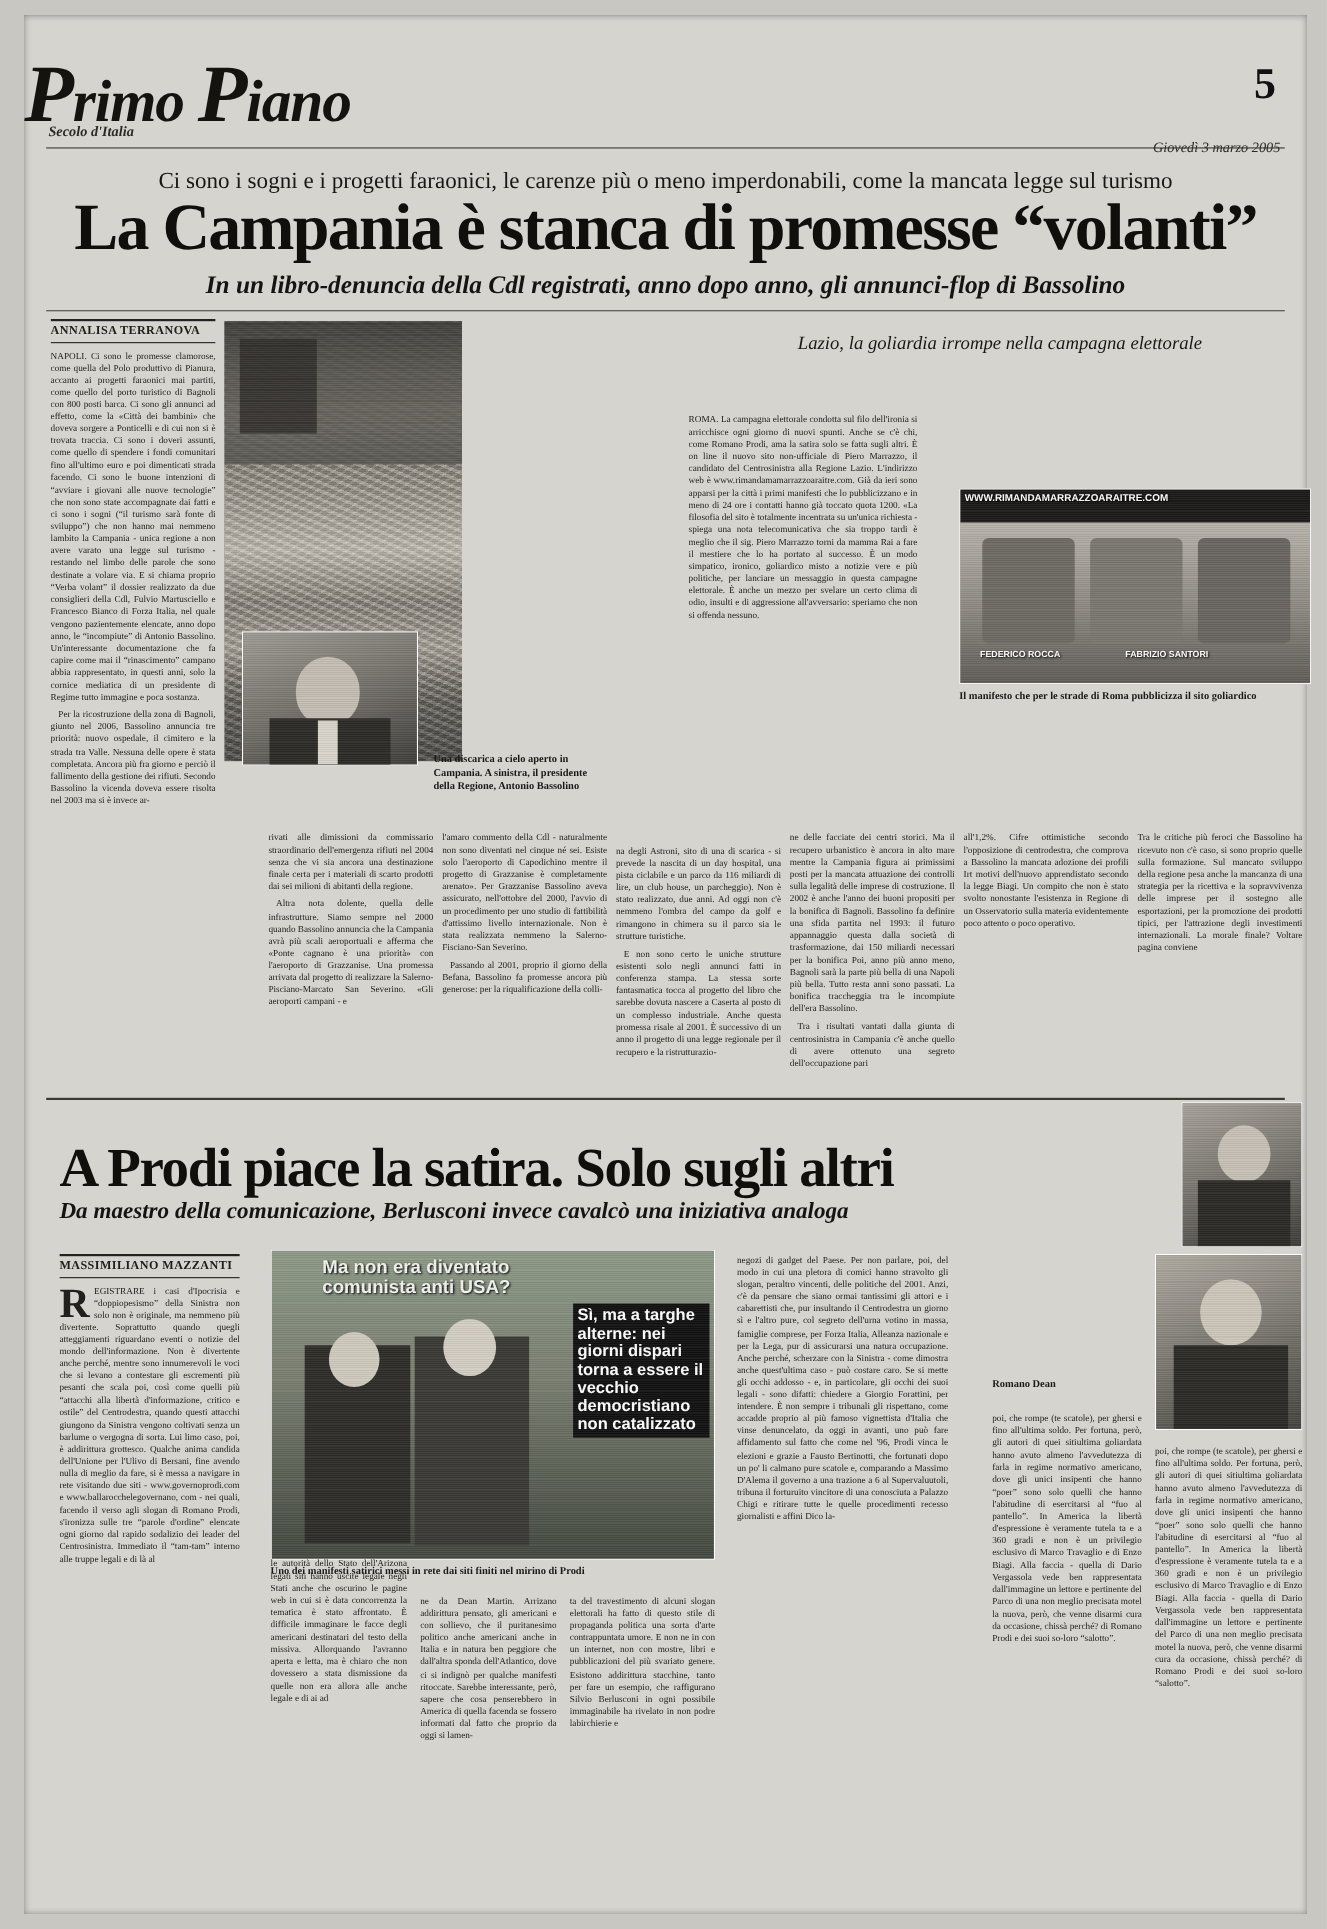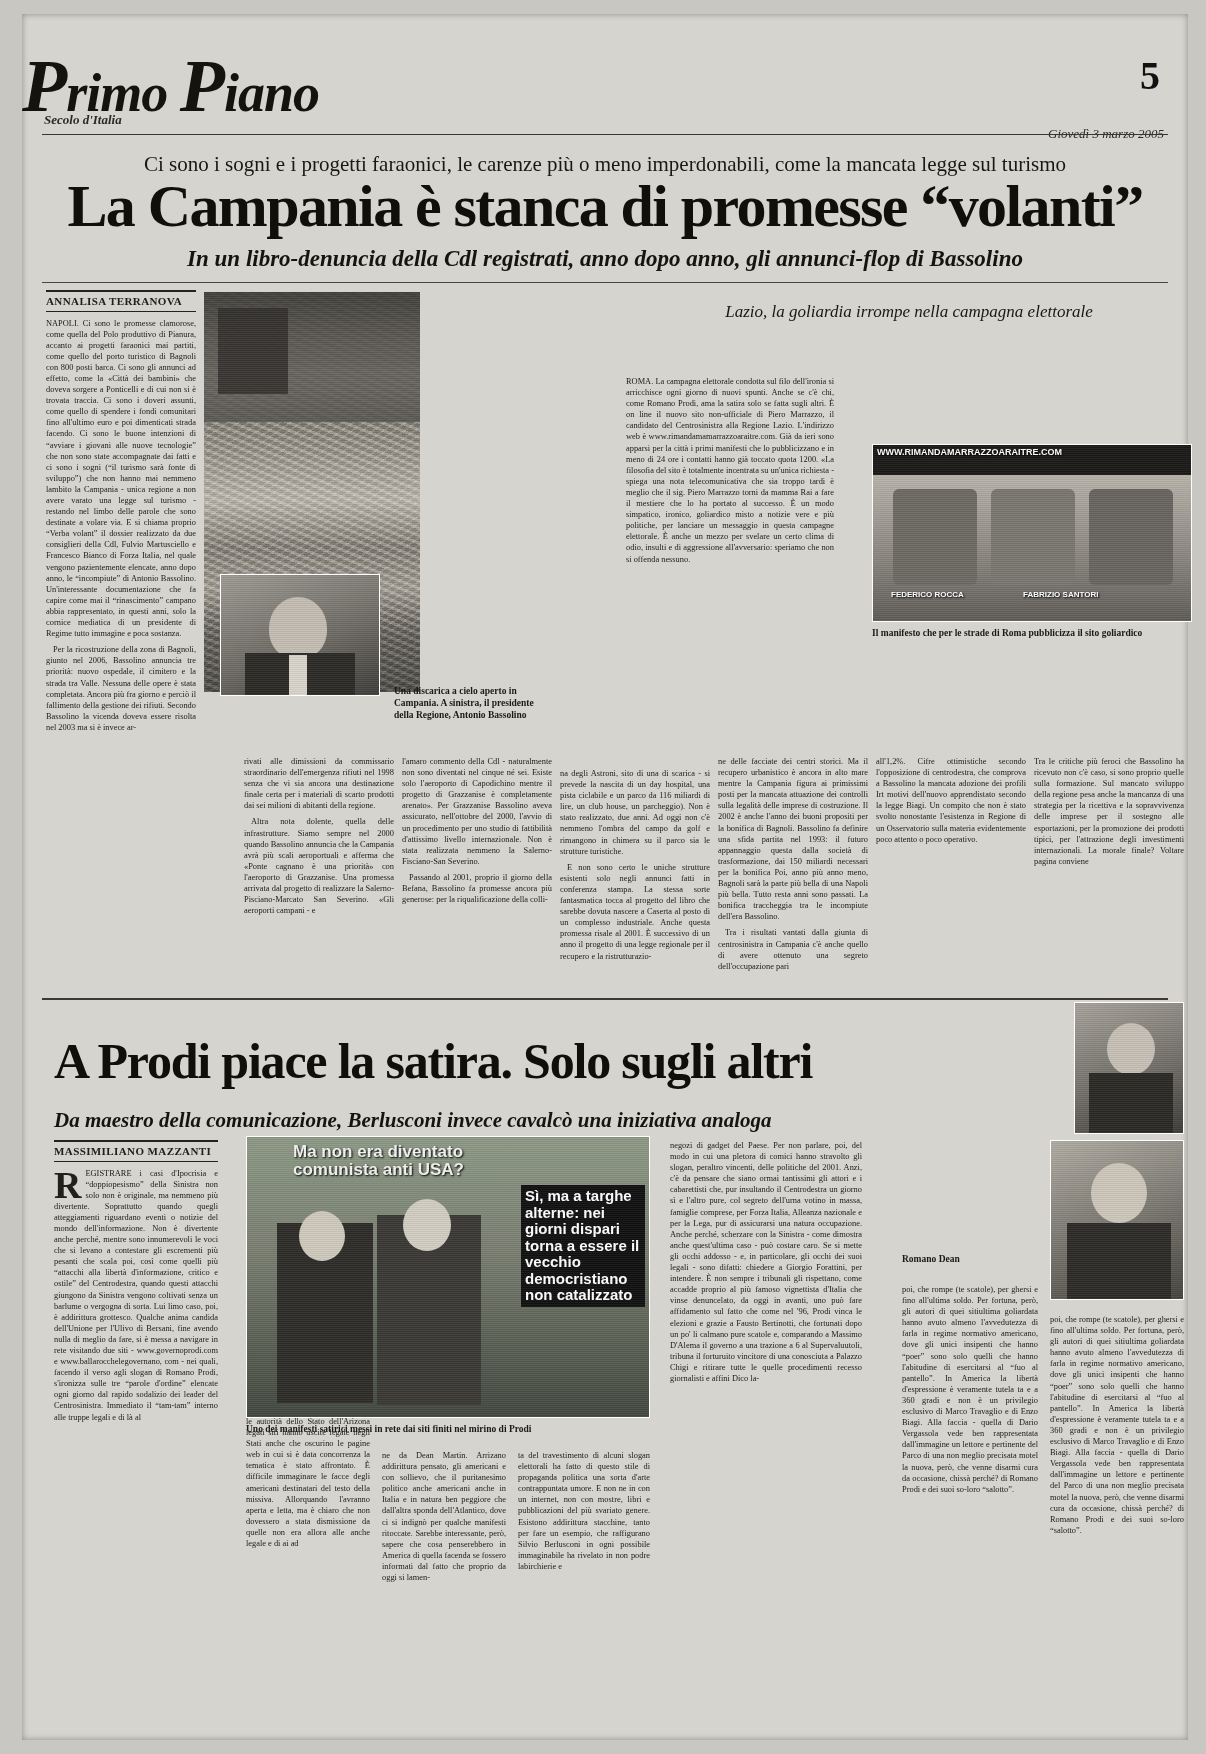--- a/index.html
+++ b/index.html
@@ -220,21 +220,21 @@
       <div style="position:absolute; left:118px; top:44px; width:84px; height:96px; background:#7a7770; border-radius:6px;"></div>
       <div style="position:absolute; left:216px; top:44px; width:84px; height:96px; background:#686560; border-radius:6px;"></div>
       <div class="ovl" style="left:18px; top:146px; font-size:8px;">FEDERICO ROCCA</div>
       <div class="ovl" style="left:150px; top:146px; font-size:8px;">FABRIZIO SANTORI</div>
       <div class="grain"></div>
     </div>
 
     <div class="cap" style="left:850px; top:614px; width:300px;">Il manifesto che per le strade di Roma pubblicizza il sito goliardico</div>
 
     <div class="col" style="left:222px; top:742px; width:150px; height:224px;">
-      <p class="first">rivati alle dimissioni da commissario straordinario dell'emergenza rifiuti nel 1998 senza che vi sia ancora una destinazione finale certa per i materiali di scarto prodotti dai sei milioni di abitanti della regione.</p>
+      <p class="first">rivati alle dimissioni da commissario straordinario dell'emergenza rifiuti nel 2004 senza che vi sia ancora una destinazione finale certa per i materiali di scarto prodotti dai sei milioni di abitanti della regione.</p>
       <p>Altra nota dolente, quella delle infrastrutture. Siamo sempre nel 2000 quando Bassolino annuncia che la Campania avrà più scali aeroportuali e afferma che «Ponte cagnano è una priorità» con l'aeroporto di Grazzanise. Una promessa arrivata dal progetto di realizzare la Salerno-Pisciano-Marcato San Severino. «Gli aeroporti campani - e</p>
     </div>
     <div class="col" style="left:380px; top:742px; width:150px; height:224px;">
       <p class="first">l'amaro commento della Cdl - naturalmente non sono diventati nel cinque né sei. Esiste solo l'aeroporto di Capodichino mentre il progetto di Grazzanise è completamente arenato». Per Grazzanise Bassolino aveva assicurato, nell'ottobre del 2000, l'avvio di un procedimento per uno studio di fattibilità d'attissimo livello internazionale. Non è stata realizzata nemmeno la Salerno-Fisciano-San Severino.</p>
       <p>Passando al 2001, proprio il giorno della Befana, Bassolino fa promesse ancora più generose: per la riqualificazione della colli-</p>
     </div>
     <div class="col" style="left:538px; top:742px; width:150px; height:224px;margin-top:12px;">
       <p class="first">na degli Astroni, sito di una di scarica - si prevede la nascita di un day hospital, una pista ciclabile e un parco da 116 miliardi di lire, un club house, un parcheggio). Non è stato realizzato, due anni. Ad oggi non c'è nemmeno l'ombra del campo da golf e rimangono in chimera su il parco sia le strutture turistiche.</p>
       <p>E non sono certo le uniche strutture esistenti solo negli annunci fatti in conferenza stampa. La stessa sorte fantasmatica tocca al progetto del libro che sarebbe dovuta nascere a Caserta al posto di un complesso industriale. Anche questa promessa risale al 2001. È successivo di un anno il progetto di una legge regionale per il recupero e la ristrutturazio-</p>
     </div>
@@ -245,21 +245,21 @@
     <div class="col" style="left:854px; top:742px; width:150px; height:224px;">
       <p class="first">all'1,2%. Cifre ottimistiche secondo l'opposizione di centrodestra, che comprova a Bassolino la mancata adozione dei profili Irt motivi dell'nuovo apprendistato secondo la legge Biagi. Un compito che non è stato svolto nonostante l'esistenza in Regione di un Osservatorio sulla materia evidentemente poco attento o poco operativo.</p>
     </div>
     <div class="col" style="left:1012px; top:742px; width:150px; height:224px;">
       <p class="first">Tra le critiche più feroci che Bassolino ha ricevuto non c'è caso, si sono proprio quelle sulla formazione. Sul mancato sviluppo della regione pesa anche la mancanza di una strategia per la ricettiva e la sopravvivenza delle imprese per il sostegno alle esportazioni, per la promozione dei prodotti tipici, per l'attrazione degli investimenti internazionali. La morale finale? Voltare pagina conviene</p>
     </div>
 
     <div class="rule-b" style="top:984px;"></div>
 
     <div class="head3" style="left:32px; top:1018px; width:1020px;">A Prodi piace la satira. Solo sugli altri</div>
-    <div class="sub3" style="left:32px; top:1074px; width:1020px;margin-top:20px;">Da maestro della comunicazione, Berlusconi invece cavalcò una iniziativa analoga</div>
+    <div class="sub3" style="left:32px; top:1074px; width:1020px;">Da maestro della comunicazione, Berlusconi invece cavalcò una iniziativa analoga</div>
 
     <div class="photo" style="left:1052px; top:988px; width:110px; height:132px; border:1px solid #fff;">
       <div class="ph-inner" style="background:linear-gradient(160deg,#a7a39b,#6d6a64 60%,#3d3b38);"></div>
       <div style="position:absolute; left:32px; top:20px; width:48px; height:52px; border-radius:50%; background:#c6c0b5;"></div>
       <div style="position:absolute; left:14px; top:70px; width:84px; height:60px; background:#2a2926;"></div>
       <div class="grain"></div>
     </div>
 
     <div class="col" style="left:32px; top:1126px; width:164px; height:580px;">
       <div class="byline">MASSIMILIANO MAZZANTI</div>

